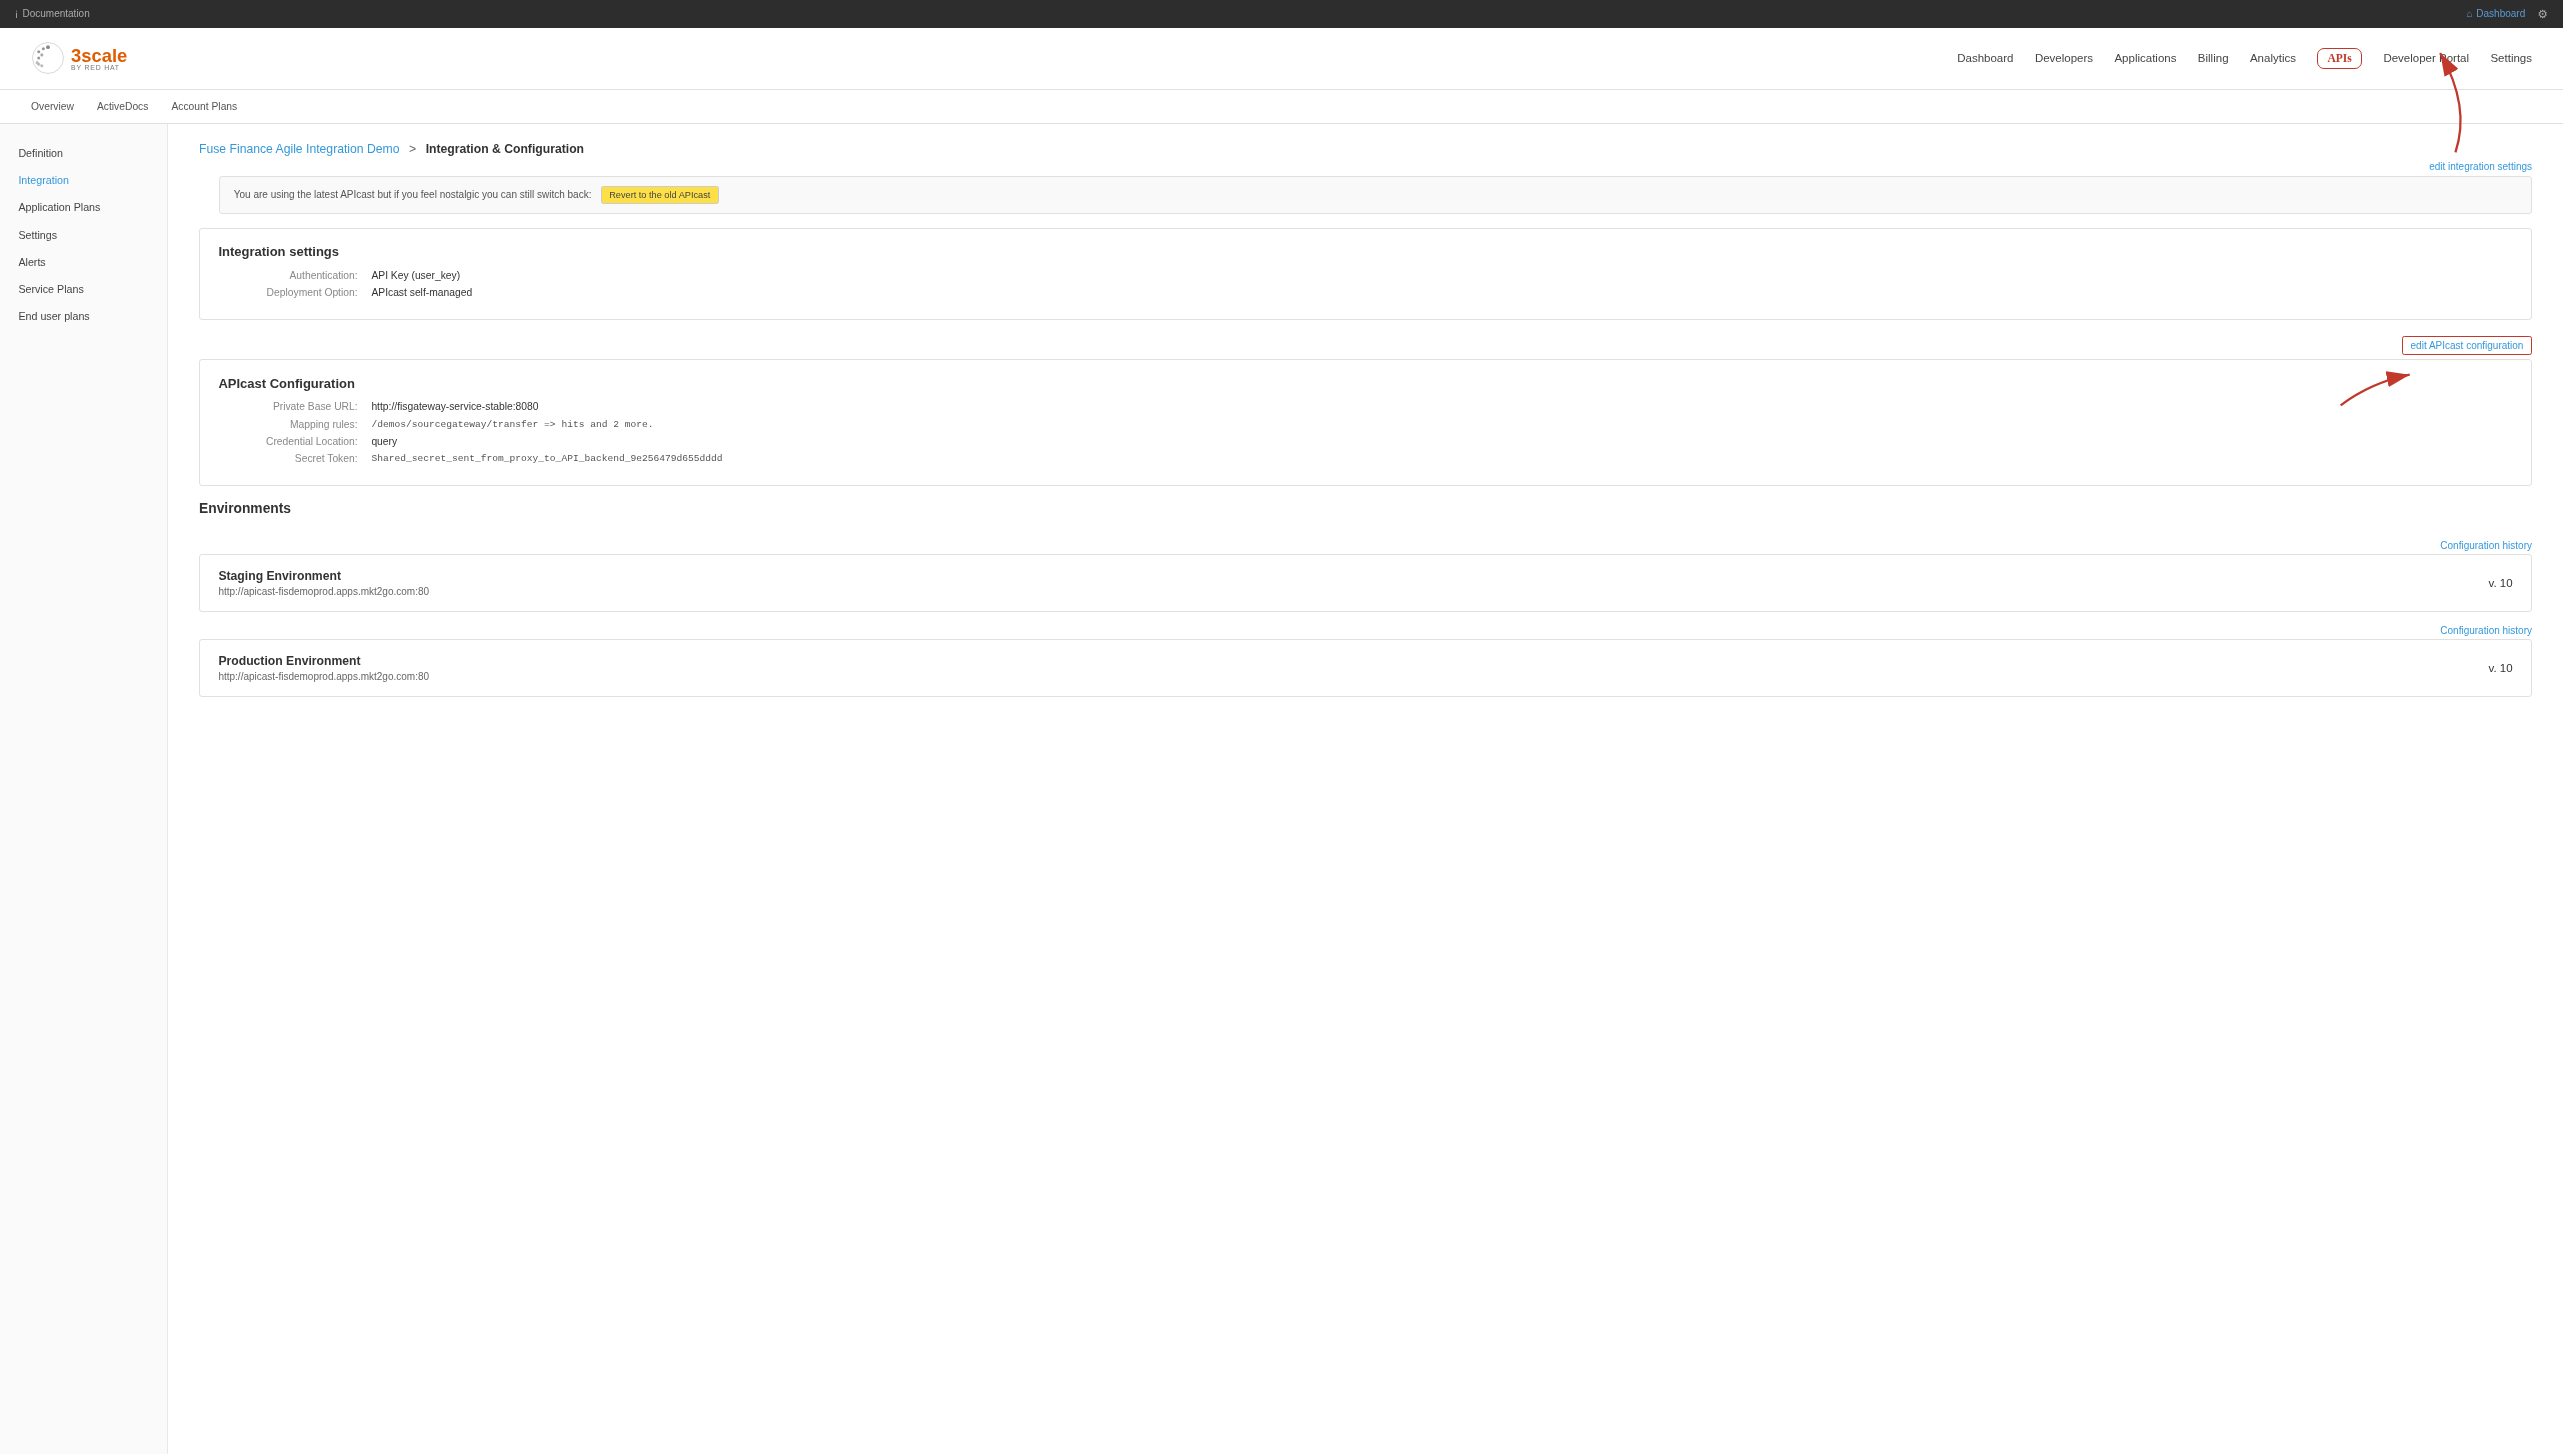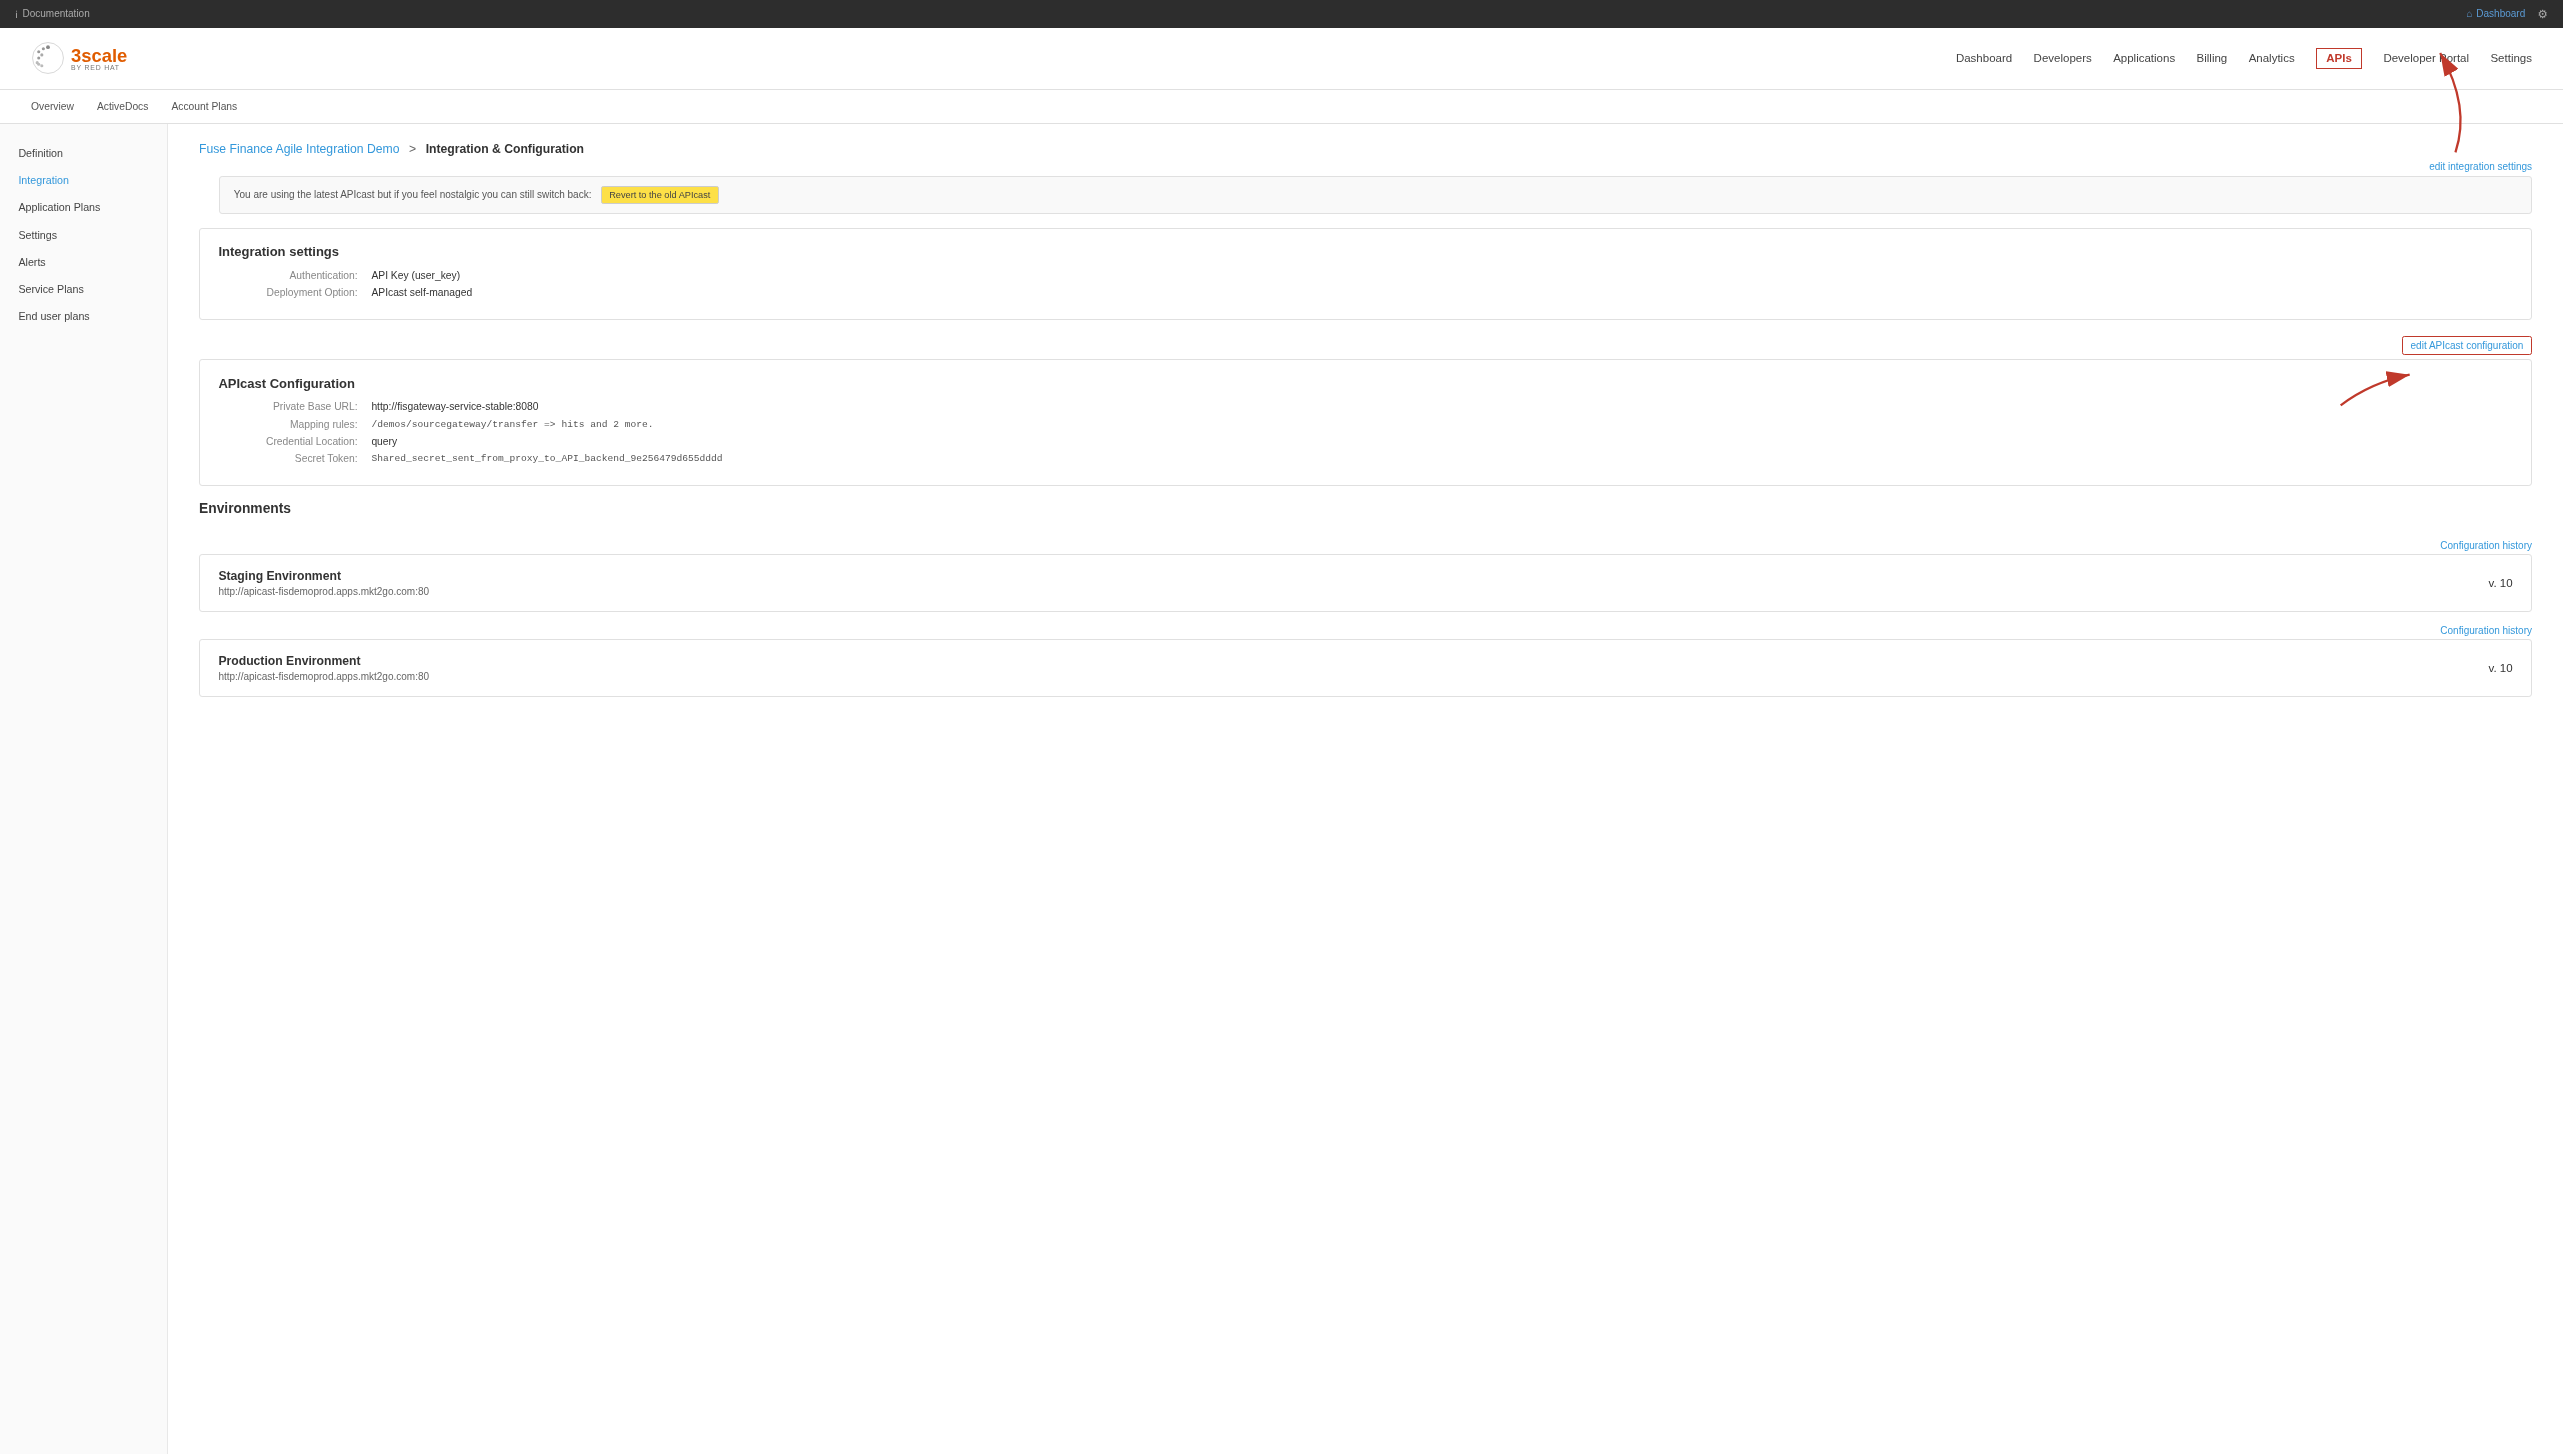--- a/index.html
+++ b/index.html
@@ -31,22 +31,23 @@
     .logo { display: flex; align-items: center; gap: 6.1px; }
     .logo-sub { font-size: 6.9px; color: #777; letter-spacing: 0.8px; text-transform: uppercase; margin-top: -3.1px; }
 
     
     .main-nav { display: flex; align-items: center; gap: 21.4px; }
     .main-nav a { text-decoration: none; color: #444; font-size: 11.5px; }
     .main-nav .active-nav {
       color: #c0392b;
       border: 1.5px solid #c0392b;
       padding: 3.8px 9.2px;
-      border-radius: 0;
+      border-radius: 7px;
       font-weight: 600;
+      font-family: Liberation Serif, serif;
     }
 
     
     .subnav {
       background: #fff;
       border-bottom: 0.8px solid #e0e0e0;
       padding: 0 31px;
       display: flex;
       align-items: center;
       gap: 23px;

